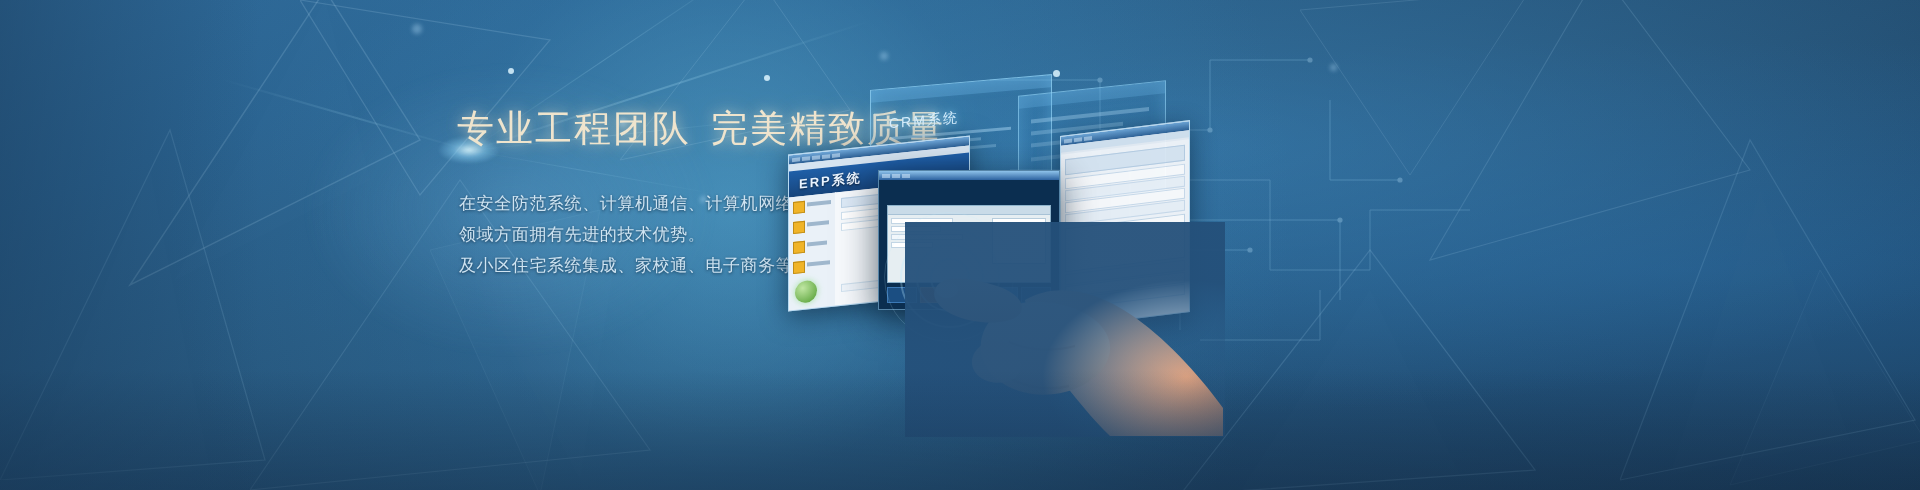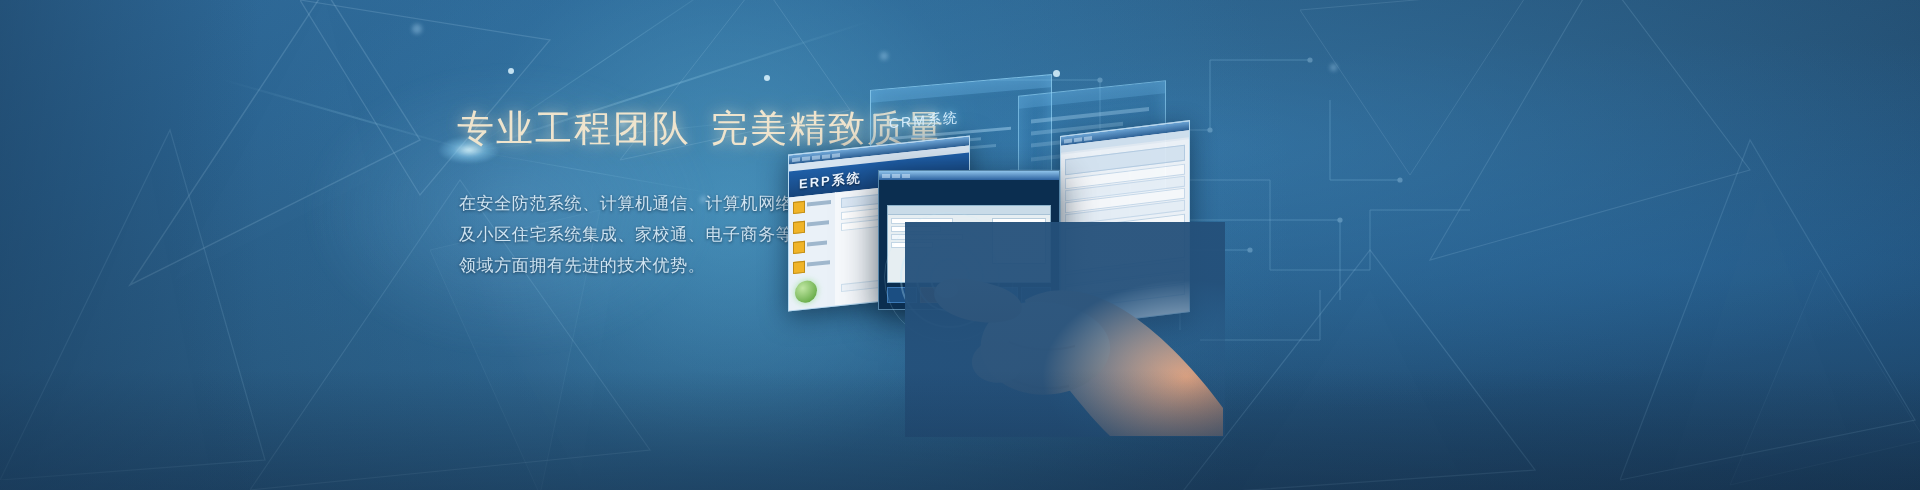--- a/index.html
+++ b/index.html
@@ -151,22 +151,22 @@
       </g>
     </svg>
   </div>
 
   <div class="headline">
     <span>专业工程团队</span><span class="gap"></span><span>完美精致质量</span>
   </div>
 
   <div class="body-copy">
     <div>在安全防范系统、计算机通信、计算机网络、智能大厦</div>
+    <div>领域方面拥有先进的技术优势。</div>
     <div>及小区住宅系统集成、家校通、电子商务等</div>
-    <div>领域方面拥有先进的技术优势。</div>
   </div>
 
   <div class="screens">
 
     <div class="wire" style="left:110px;top:42px;width:180px;height:112px;transform:skewY(-5deg);">
       <div class="wt"></div>
       <div class="title" style="position:absolute;left:18px;top:26px;font-size:14px;letter-spacing:2px;
            color:#d8f0ff;text-shadow:0 0 8px rgba(140,220,255,.9);">CRM系统</div>
       <div style="position:absolute;left:20px;top:48px;width:120px;height:3px;background:rgba(180,225,250,.45)"></div>
       <div style="position:absolute;left:20px;top:56px;width:90px;height:3px;background:rgba(180,225,250,.32)"></div>

